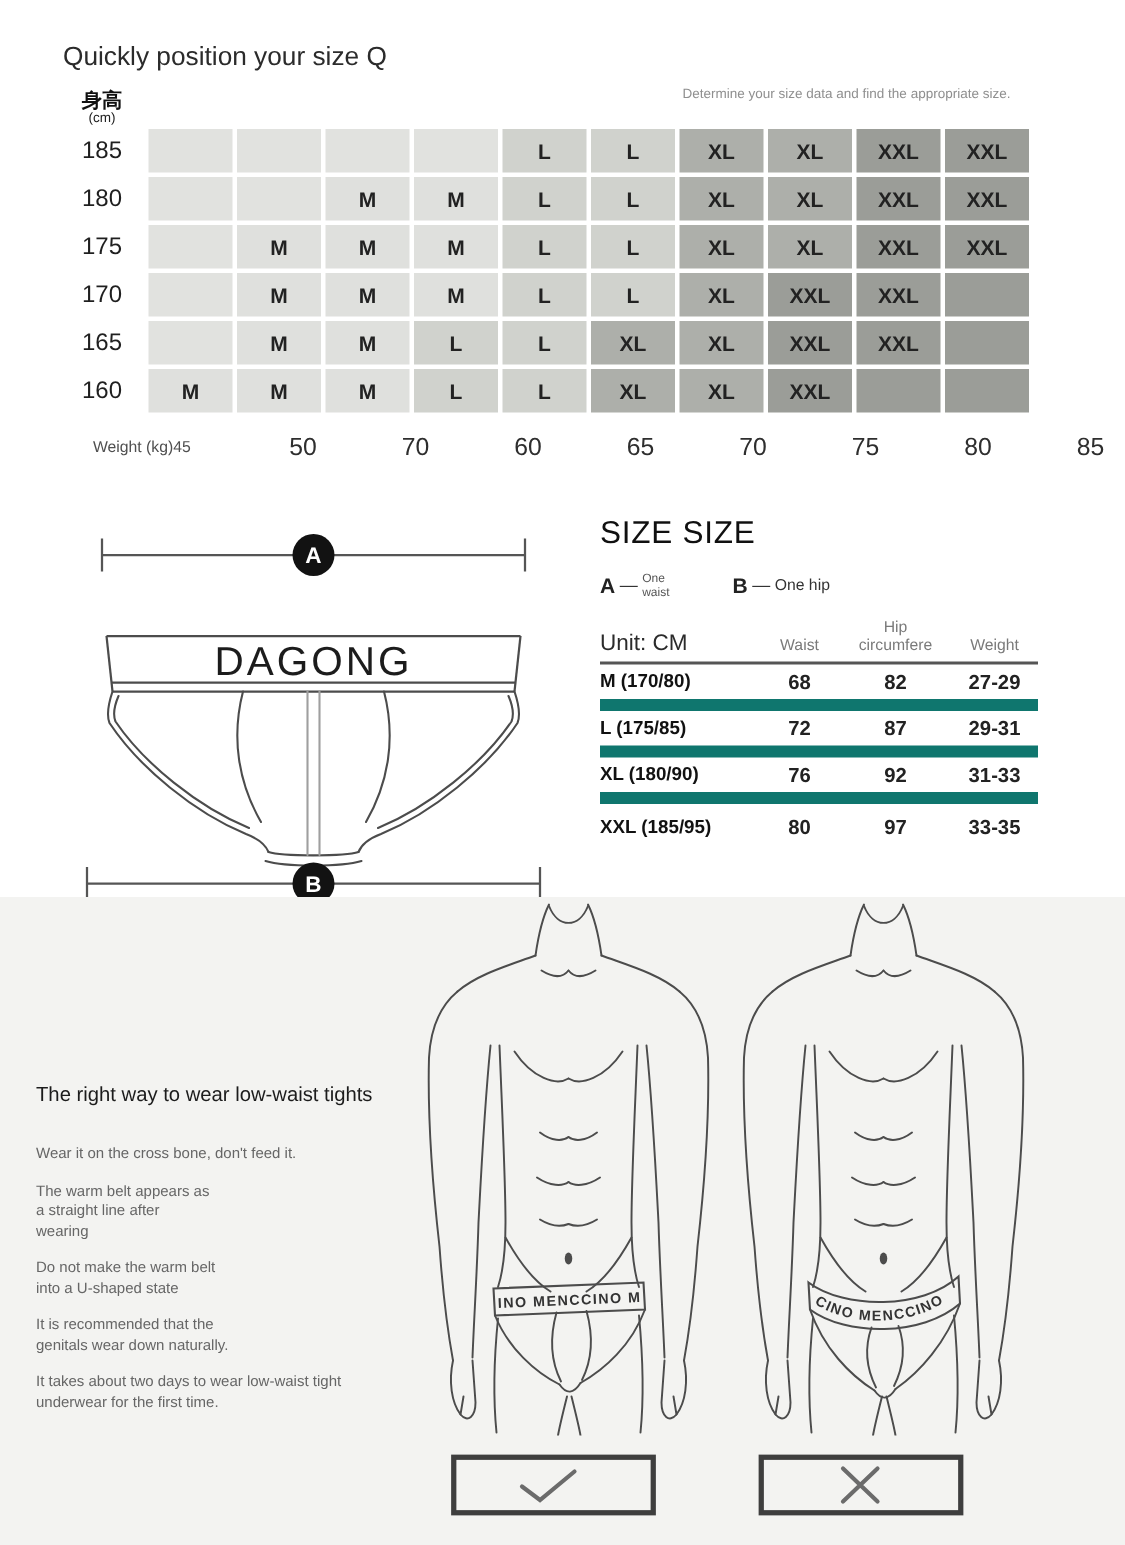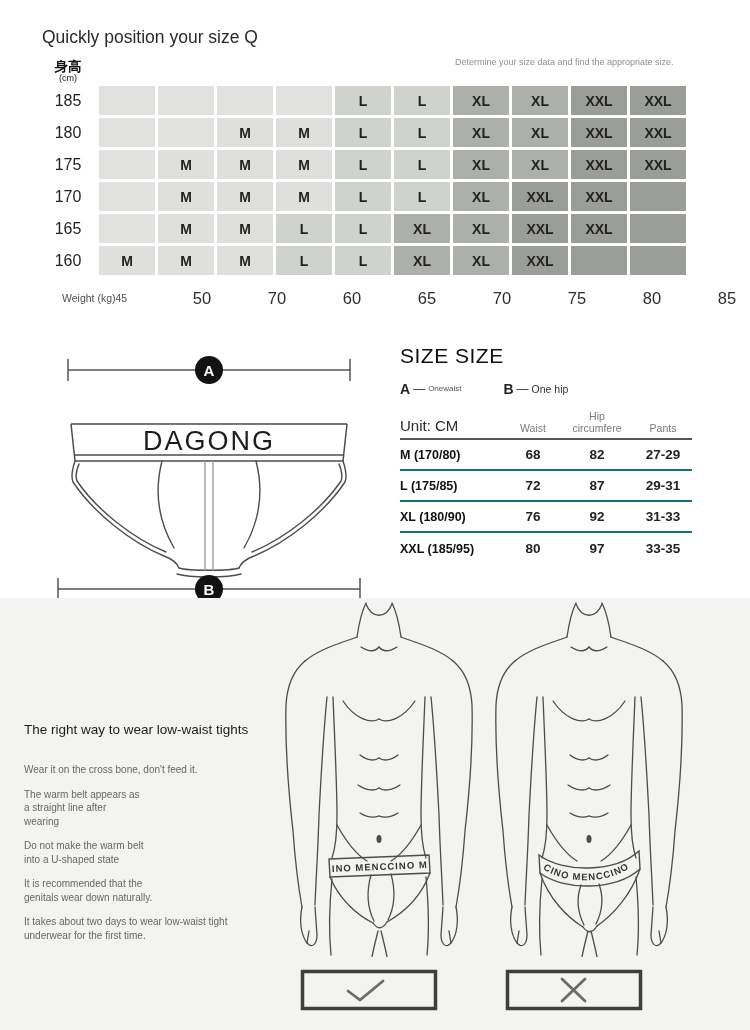--- a/index.html
+++ b/index.html
@@ -25,28 +25,28 @@
   .w-label{font-size:10.5px;color:#4f4f4f;display:flex;align-items:center;padding-left:22px;}
   .w-cell{font-size:16.5px;color:#2e2e2e;display:flex;align-items:center;justify-content:center;height:22px;}
 
   
   .diagram-svg{position:absolute;left:38px;top:342px;}
   .size-info{position:absolute;left:400px;top:344px;width:292px;}
   .si-title{font-size:21px;color:#101010;letter-spacing:.5px;}
   .legend{display:flex;align-items:center;margin-top:13px;}
   .legend-key{font-size:14px;font-weight:bold;color:#222;}
   .legend-dash{font-size:12px;color:#333;margin:0 3px;}
-  .legend-ab-stack{display:inline-flex;flex-direction:row;font-size:8px;color:#555;line-height:1.15;}
+  .legend-ab-stack{display:inline-flex;flex-direction:column;font-size:8px;color:#555;line-height:1.15;}
   .legend-b{margin-left:42px;}
   .legend-b-text{font-size:10.5px;color:#333;}
   .table-head{display:grid;grid-template-columns:106px 54px 74px 58px;align-items:end;border-bottom:2px solid #555;padding-bottom:4px;margin-top:13px;}
   .th-unit{font-size:15px;color:#2b2b2b;}
   .th{font-size:10.5px;color:#7a7a7a;line-height:1.15;text-align:center;}
   .t-row{display:grid;grid-template-columns:106px 54px 74px 58px;height:31px;align-items:center;}
-  .t-row.sep{border-bottom:2px solid #0f766e;}
+  .t-row.sep{border-bottom:8px solid #0f766e;}
   .t-size{font-size:12.5px;color:#111;font-weight:bold;}
   .t-size-spec{font-weight:bold;}
   .t-val{font-size:13.5px;font-weight:700;color:#222;text-align:center;}
   .footnote{font-size:9px;color:#5e5e5e;margin-top:6px;line-height:1.35;}
 
   
   .bottom-bg{position:absolute;left:0;top:598px;width:750px;height:432px;background:#f3f3f1;}
   .guide{position:absolute;left:24px;top:722px;width:260px;}
   .guide-title{font-size:13.5px;color:#1c1c1c;}
   .guide-p{font-size:10px;color:#666;margin:11px 0 0;white-space:pre-line;line-height:1.35;}
@@ -200,21 +200,21 @@
       <span class="legend-dash">—</span>
       <span class="legend-b-text">One hip</span>
     </div>
     <div class="table-head">
       <div class="th-unit">Unit: CM</div>
       <div class="th">Waist</div>
       <div class="th">
         <div>Hip</div>
         <div>circumfere</div>
       </div>
-      <div class="th">Pants</div>
+      <div class="th">Weight</div>
     </div>
     <div>
         <div class="t-row sep">
           <div class="t-size"><span class="t-size-key">M</span><span class="t-size-spec"> (170/80)</span></div>
           <div class="t-val">68</div>
           <div class="t-val">82</div>
           <div class="t-val">27-29</div>
         </div>
         <div class="t-row sep">
           <div class="t-size"><span class="t-size-key">L</span><span class="t-size-spec"> (175/85)</span></div>

